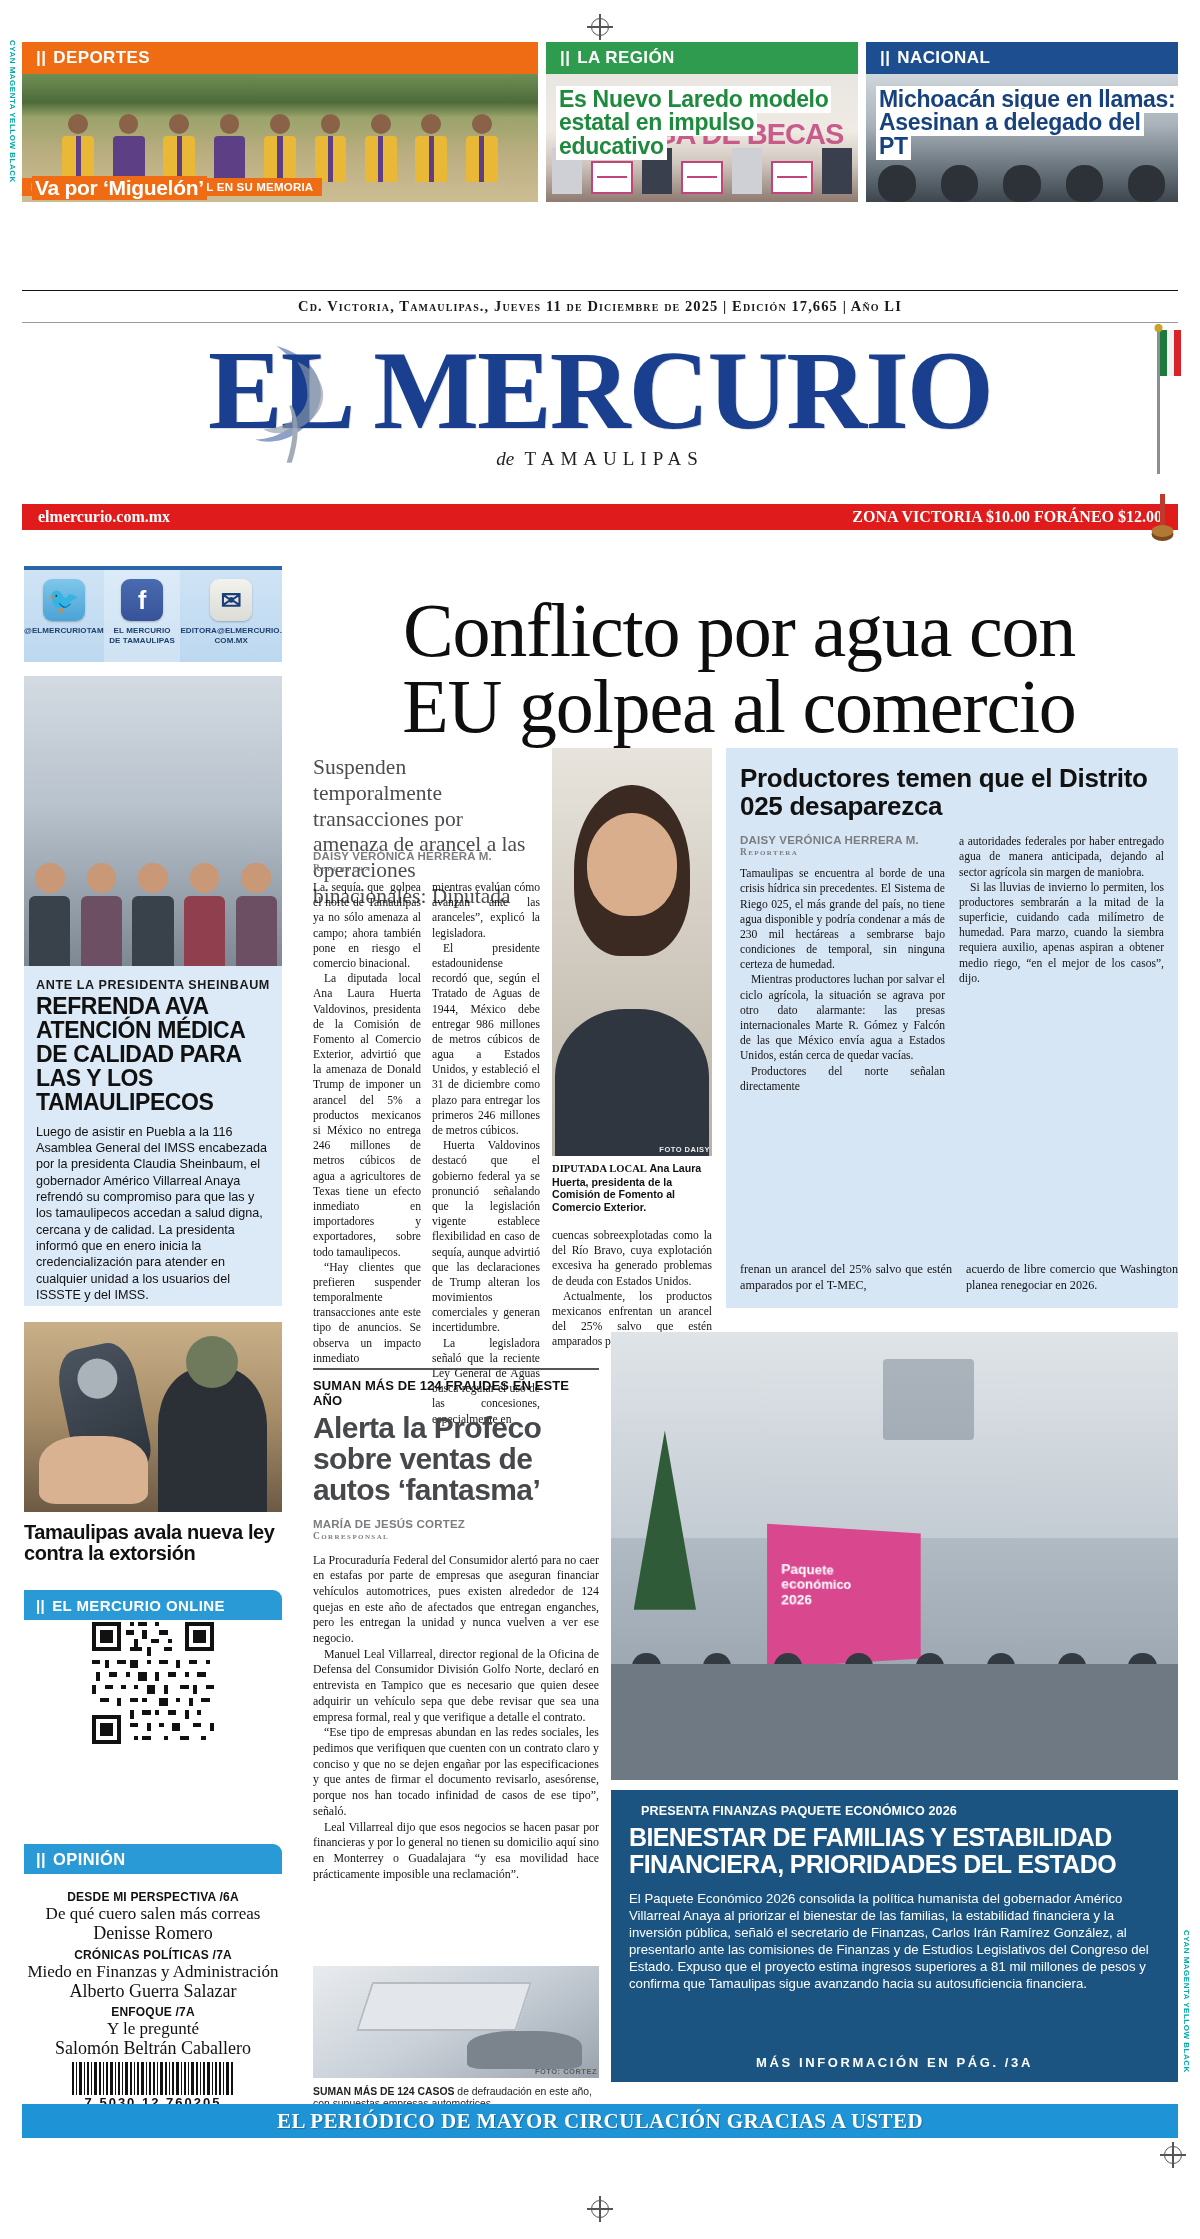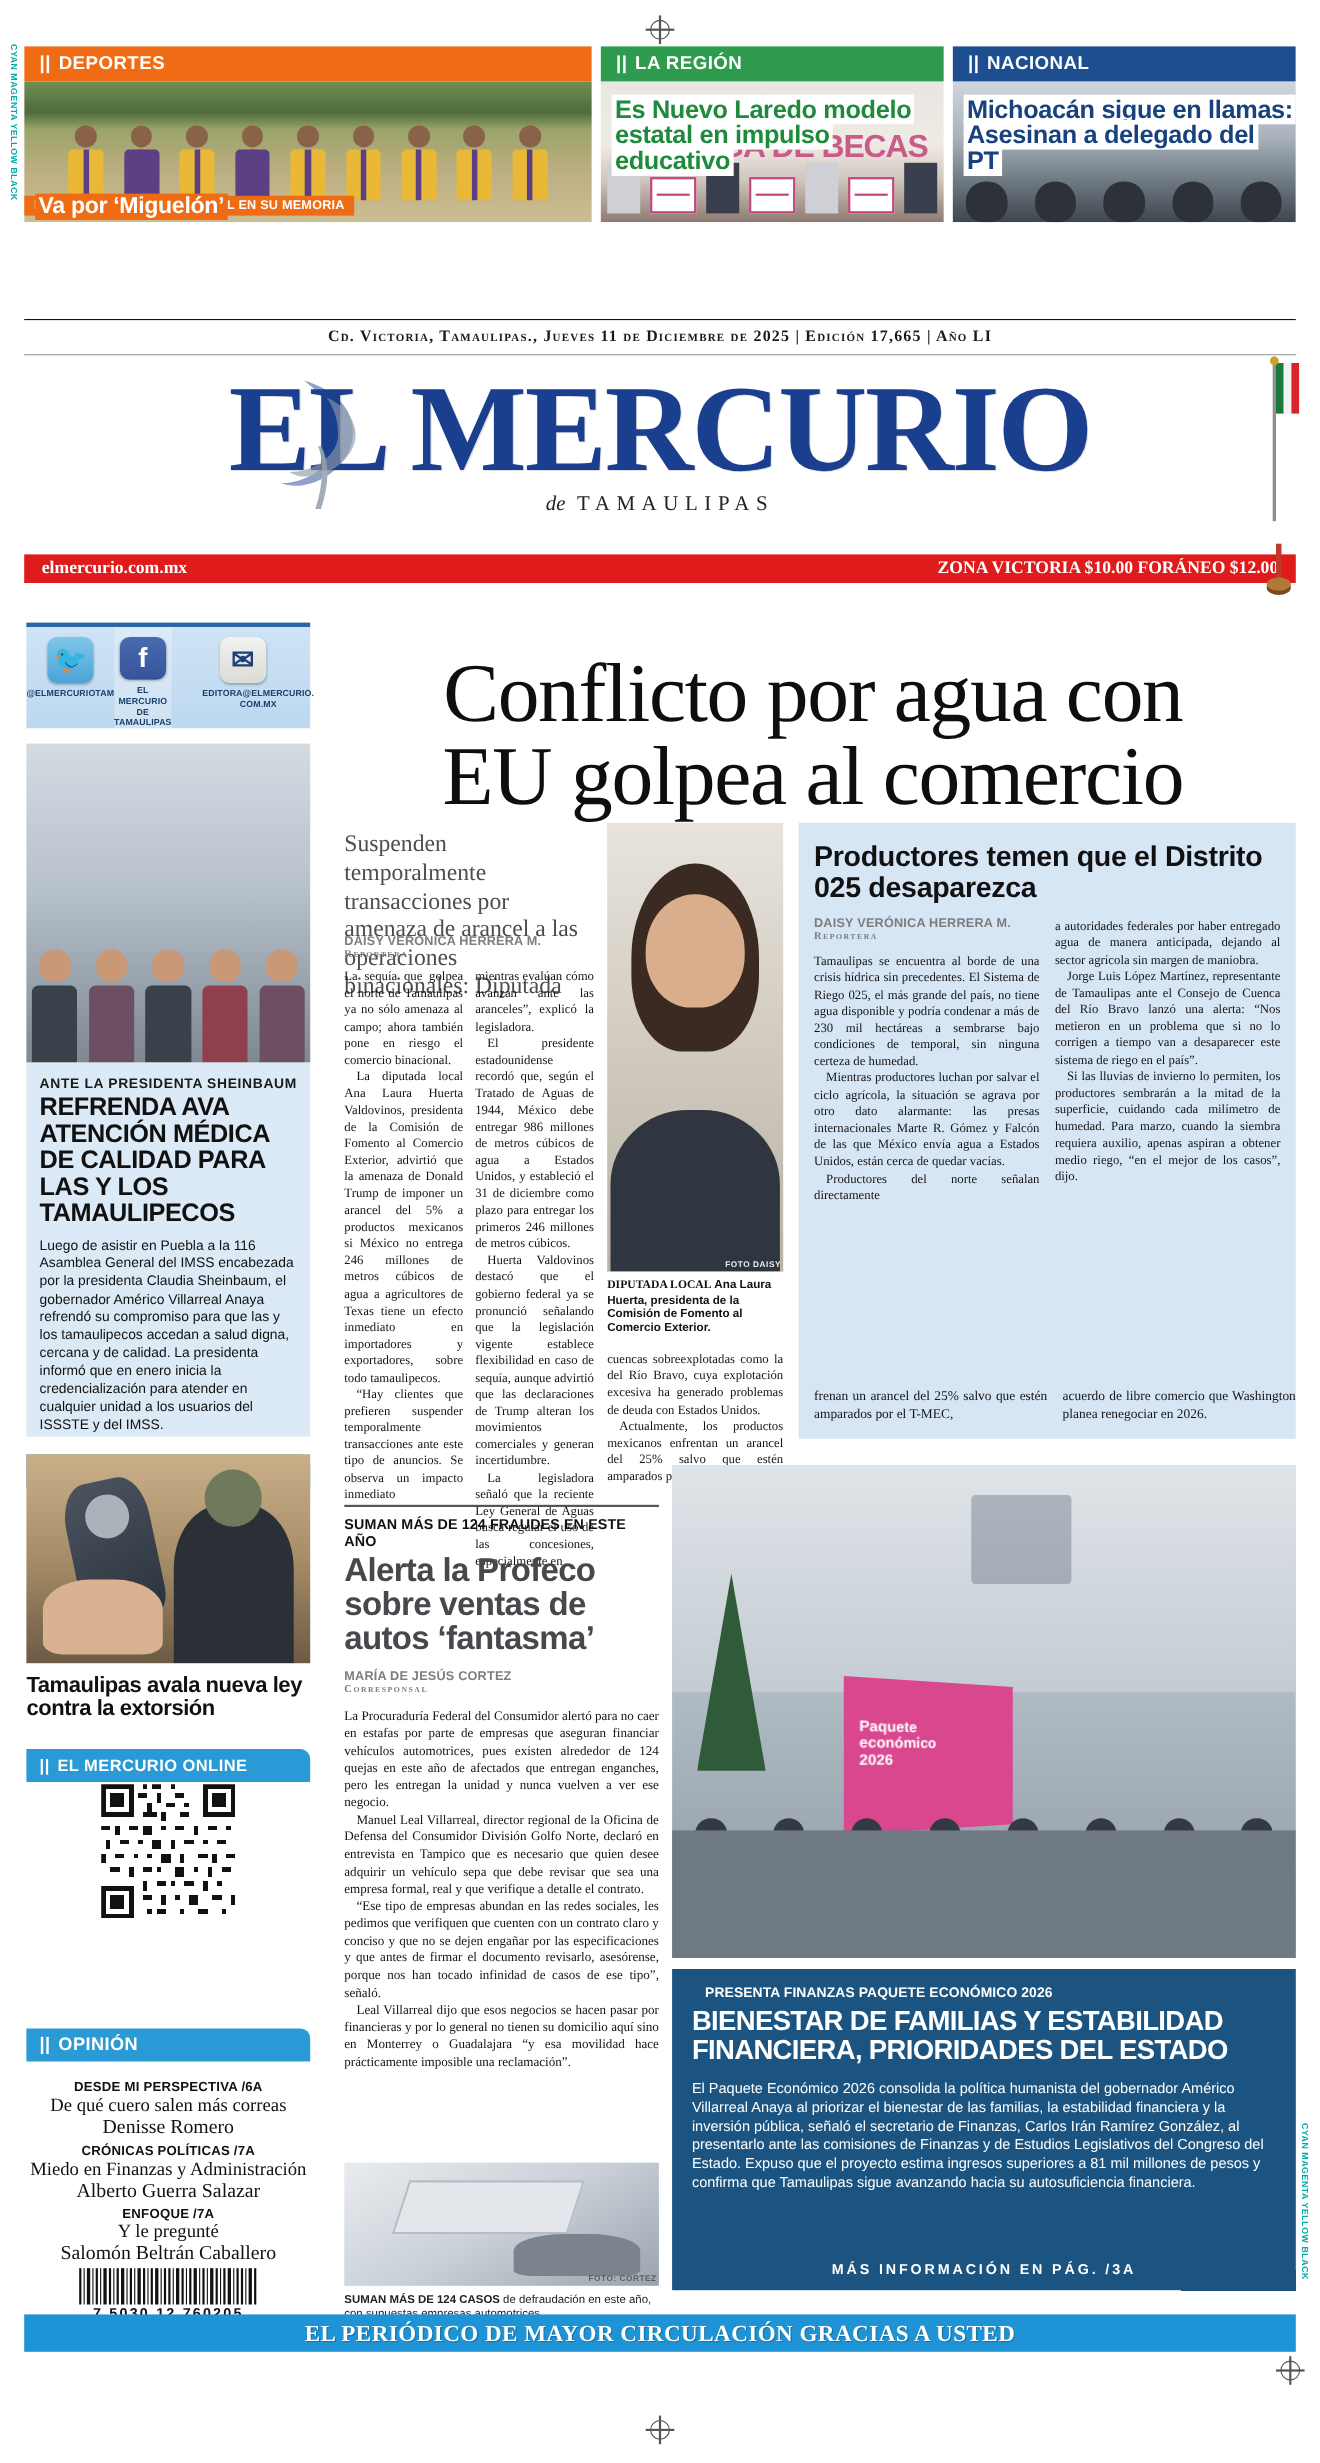--- a/index.html
+++ b/index.html
@@ -474,21 +474,21 @@
       <div class="soc-icon ic-tw">🐦</div>
       <div class="soc-label">@ELMERCURIOTAM</div>
     </div>
     <div class="soc mid">
       <div class="soc-icon ic-fb">f</div>
       <div class="soc-label" style="white-space:pre-line;">EL MERCURIO
 DE TAMAULIPAS</div>
     </div>
     <div class="soc">
       <div class="soc-icon ic-ml">✉</div>
-      <div class="soc-label" style="white-space:pre-line;padding-left:28px;">EDITORA@ELMERCURIO.
+      <div class="soc-label" style="white-space:pre-line;">EDITORA@ELMERCURIO.
 COM.MX</div>
     </div>
   </div>
 
   <div class="mainhead">
     <div>Conflicto por agua con</div>
     <div>EU golpea al comercio</div>
   </div>
 
   <div class="subhead">Suspenden temporalmente transacciones por amenaza de arancel a las operaciones binacionales: Diputada</div>
@@ -544,21 +544,20 @@
         </div>
         <div class="bodytext">
           <p class="first">Tamaulipas se encuentra al borde de una crisis hídrica sin precedentes. El Sistema de Riego 025, el más grande del país, no tiene agua disponible y podría condenar a más de 230 mil hectáreas a sembrarse bajo condiciones de temporal, sin ninguna certeza de humedad.</p>
           <p>Mientras productores luchan por salvar el ciclo agrícola, la situación se agrava por otro dato alarmante: las presas internacionales Marte R. Gómez y Falcón de las que México envía agua a Estados Unidos, están cerca de quedar vacías.</p>
           <p>Productores del norte señalan directamente</p>
         </div>
       </div>
       <div class="bb-col">
         <div class="bodytext">
           <p class="first">a autoridades federales por haber entregado agua de manera anticipada, dejando al sector agrícola sin margen de maniobra.</p>
-          <p>Jorge Luis López Martínez, representante de Tamaulipas ante el Consejo de Cuenca del Río Bravo lanzó una alerta: “Nos metieron en un problema que si no lo corrigen a tiempo van a desaparecer este sistema de riego en el país”.</p>
           <p>Si las lluvias de invierno lo permiten, los productores sembrarán a la mitad de la superficie, cuidando cada milímetro de humedad. Para marzo, cuando la siembra requiera auxilio, apenas aspiran a obtener medio riego, “en el mejor de los casos”, dijo.</p>
         </div>
       </div>
     </div>
   </div>
 
   <div class="col" style="left:740px;top:1262px;width:212px;">
     <div class="bodytext">
         <p class="first">frenan un arancel del 25% salvo que estén amparados por el T-MEC,</p>
       </div>

